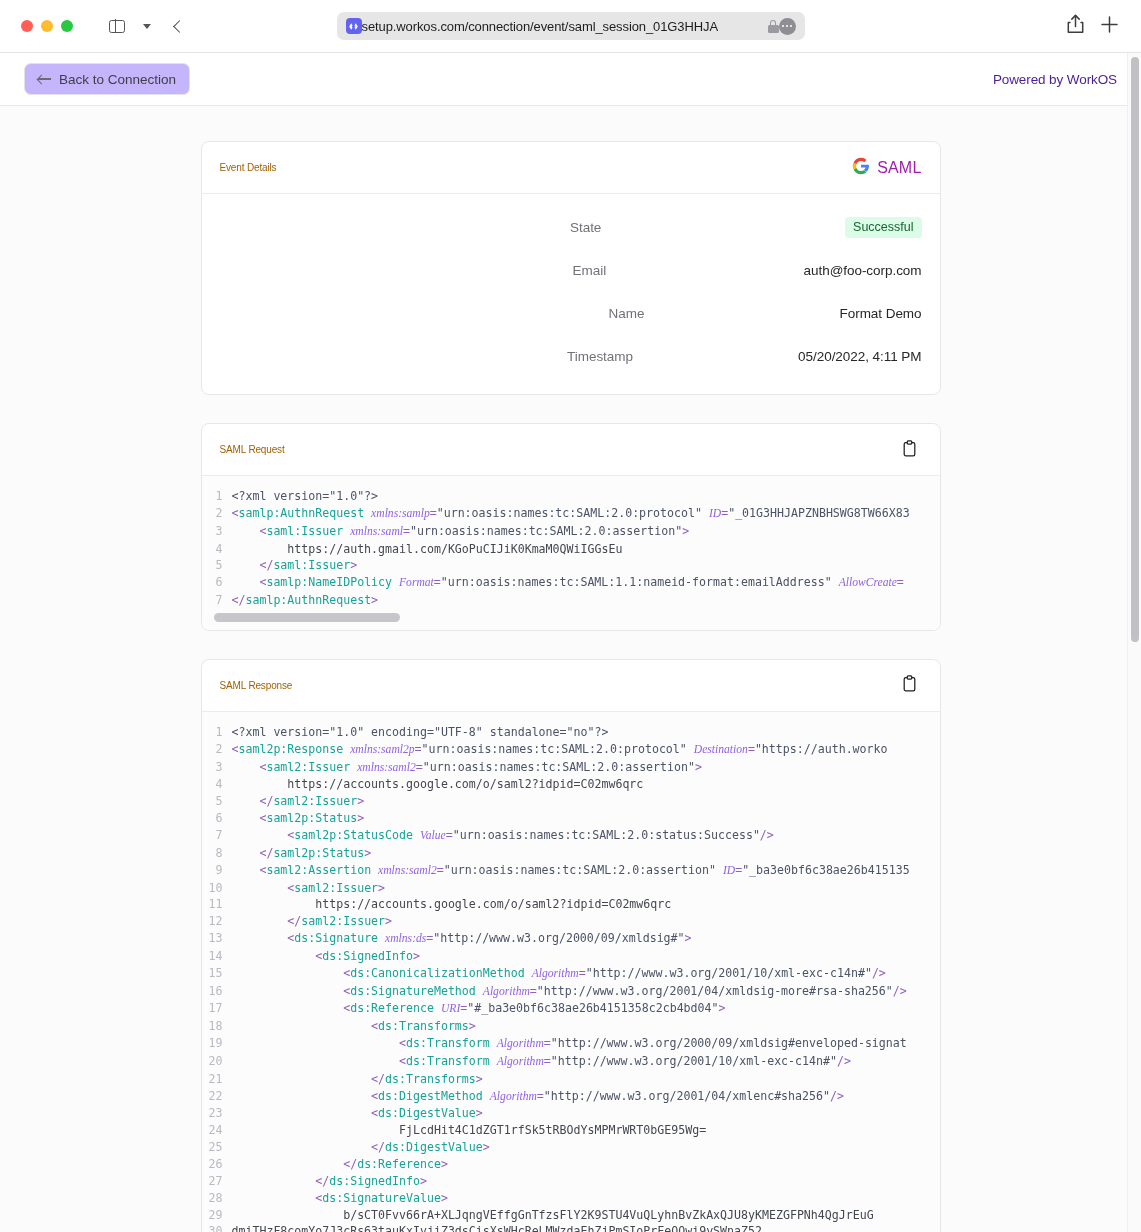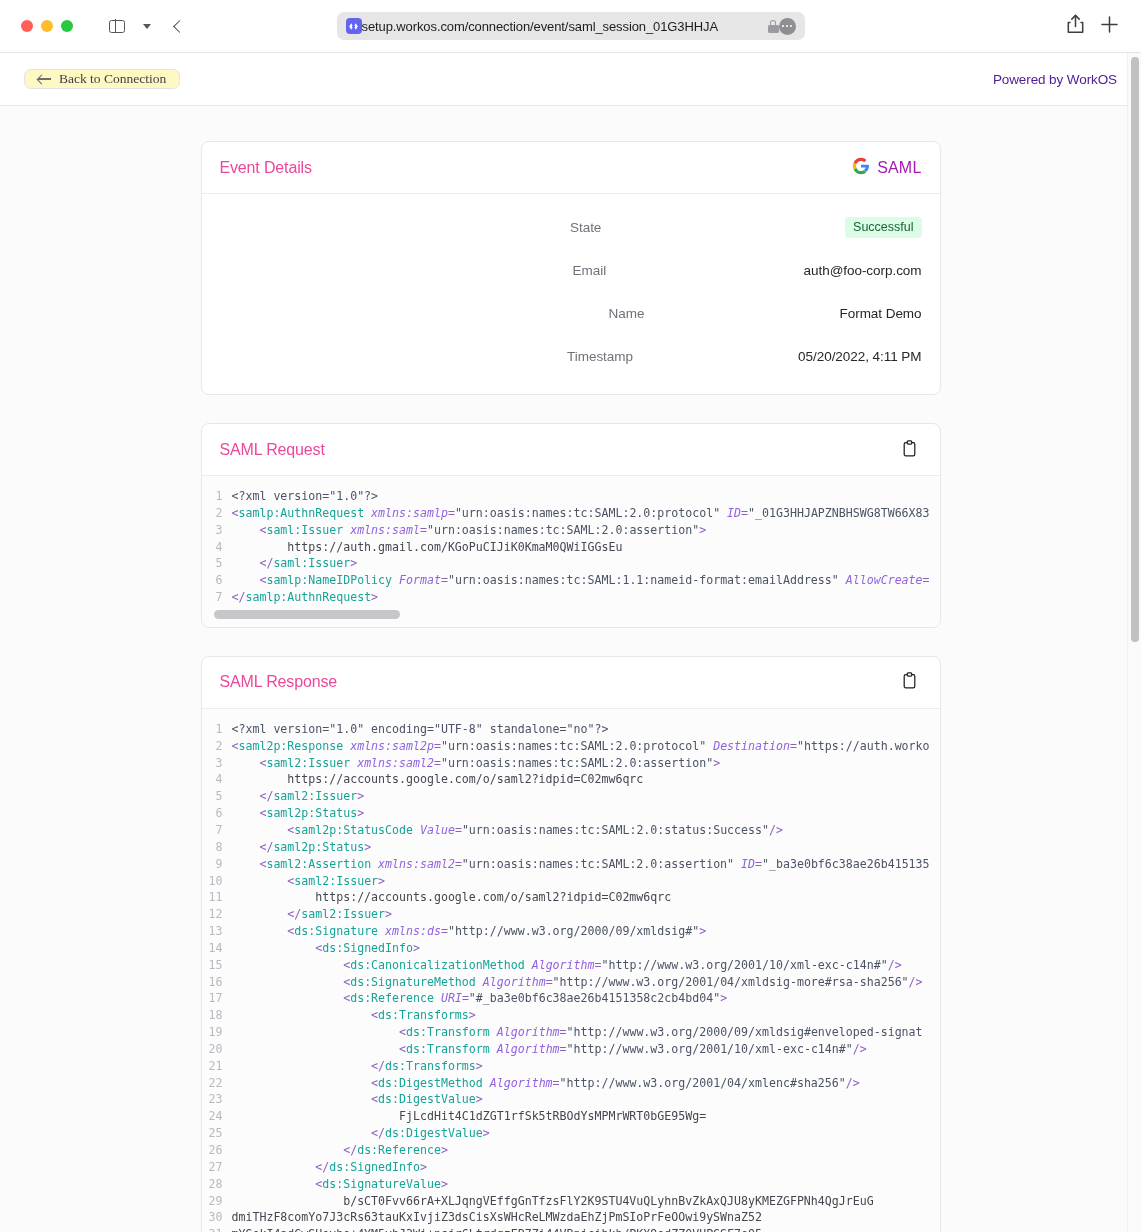--- a/index.html
+++ b/index.html
@@ -126,29 +126,28 @@
     background: #ffffff;
     border-bottom: 1px solid #e9e9ec;
     display: flex;
     align-items: center;
     padding: 0 24px;
   }
   .back-button {
     display: inline-flex;
     align-items: center;
     gap: 8px;
-    height: 20px;
+    height: 32px;
     padding: 0 13px;
     border: 1px solid #e3e3e7;
     border-radius: 7px;
-    background: #fef9c3;
+    background: #c4b5fd;
     font-size: 13.5px;
     color: #3f3f46;
     cursor: pointer;
-    font-family: Liberation Serif, serif;
   }
   .arrow-left-glyph {
     width: 13px; height: 10px; position: relative; flex: 0 0 auto;
   }
   .arrow-left-glyph:before {
     content: ""; position: absolute; top: 4.4px; left: 0; width: 13px; height: 1.3px; background: #6b6b72;
   }
   .arrow-left-glyph:after {
     content: ""; position: absolute; top: 2px; left: 0px;
     width: 6px; height: 6px;
@@ -174,22 +173,22 @@
     overflow: hidden;
   }
   .card-head {
     height: 52px;
     padding: 0 18px;
     display: flex;
     align-items: center;
     border-bottom: 1px solid #ececed;
   }
   .card-title {
-    font-size: 16px;
-    color: #ec4899;
+    font-size: 10px;
+    color: #a16207;
     letter-spacing: -0.15px;
   }
   .card-head-right { margin-left: auto; display: flex; align-items: center; }
 
   .idp-badge { display: flex; align-items: center; gap: 7px; }
   .idp-label { font-size: 16px; color: #a21caf; letter-spacing: 0.2px; }
 
   .copy-icon-btn {
     width: 24px; height: 24px;
     display: flex; align-items: center; justify-content: center;
@@ -248,21 +247,21 @@
     width: 30px;
     flex: 0 0 30px;
     text-align: right;
     padding-right: 9px;
     color: #b9b9c0;
     user-select: none;
   }
   .lc { flex: 1 1 auto; overflow: hidden; }
   .t-tag   { color: #17a398; }
   .t-punct { color: #8d5fbf; }
-  .t-attr  { color: #9161e0; font-style: italic; }
+  .t-attr  { color: #9161e0; font-style: italic; font-family: Liberation Serif, serif; }
   .t-val   { color: #4b5365; }
   .t-text  { color: #44474f; }
   .t-decl  { color: #4b5365; }
 
   .hscroll-track {
     margin: 4px 12px 8px 12px;
     height: 9px;
     position: relative;
   }
   .hscroll-thumb {

